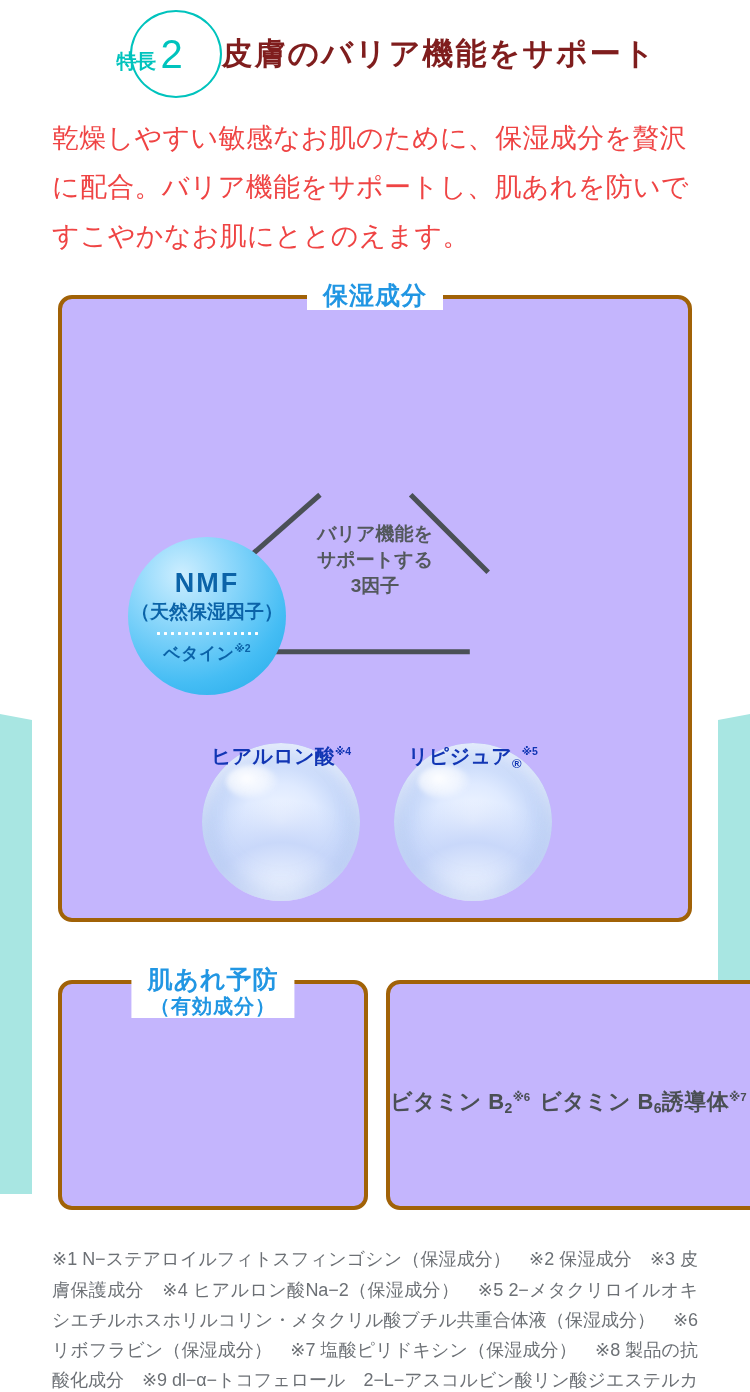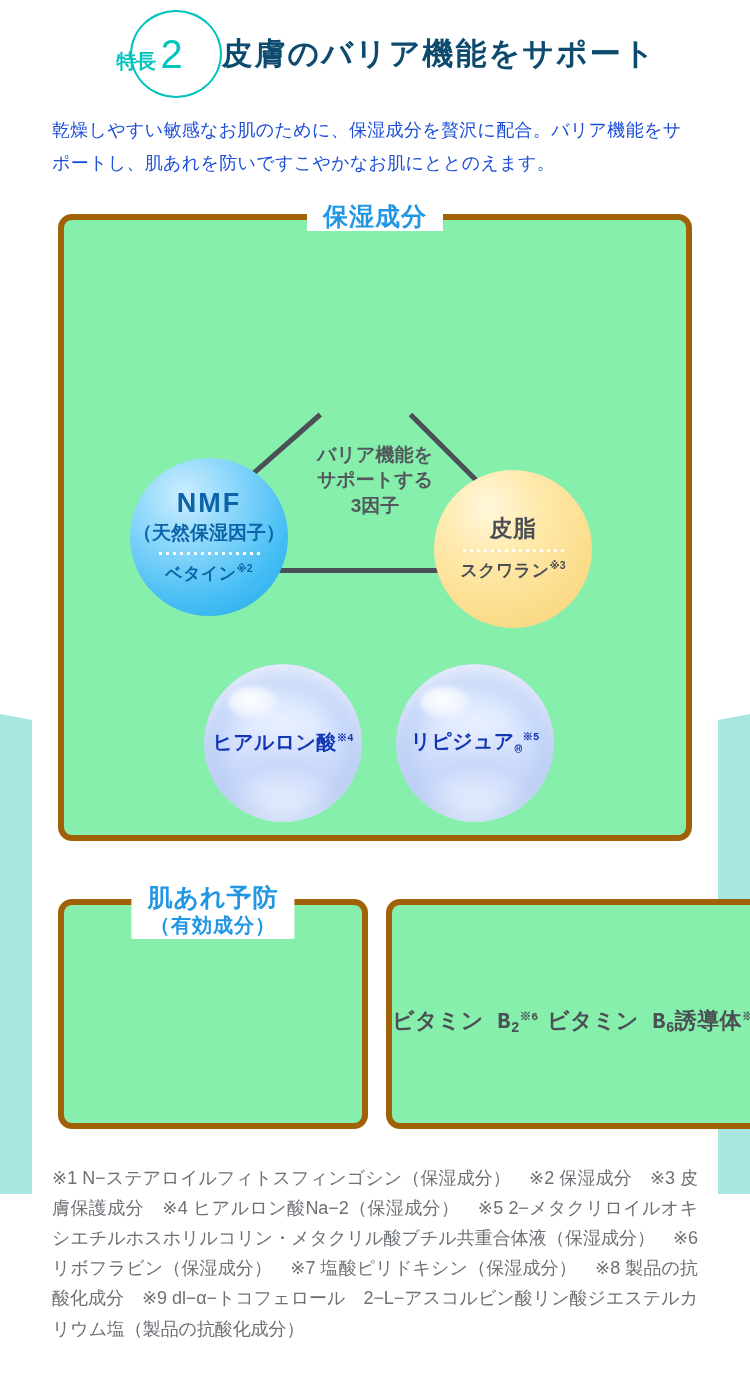--- a/index.html
+++ b/index.html
@@ -82,42 +82,42 @@
     font-weight: 700;
     letter-spacing: -0.5px;
   }
   .badge-number {
     font-size: 40px;
     font-weight: 400;
     line-height: 1;
     font-family: "Liberation Sans", sans-serif;
   }
   .header-title {
-    color: #0c4a6e;
+    color: #7f1d1d;
     font-size: 31px;
     font-weight: 700;
     letter-spacing: 2px;
     white-space: nowrap;
   }
 
   
   .lead {
     margin: 14px 52px 0 52px;
-    font-size: 18px;
+    font-size: 27px;
     line-height: 1.82;
-    color: #1d4ed8;
+    color: #ef4444;
     letter-spacing: 0.3px;
   }
 
   
   .frame {
     position: relative;
-    border: 6px solid #a16207;
+    border: 4px solid #a16207;
     border-radius: 14px;
-    background: #86efac;
+    background: #c4b5fd;
   }
   .frame-title {
     position: absolute;
     top: -19px;
     left: 50%;
     transform: translateX(-50%);
     background: #ffffff;
     padding: 0 16px;
     color: #2196e3;
     font-size: 25px;
@@ -242,28 +242,26 @@
   }
 
   
   .bubble-glossy {
     position: absolute;
     width: 158px;
     height: 158px;
     border-radius: 50%;
     z-index: 3;
     display: flex;
-    align-items: center;
     justify-content: center;
     background:
       radial-gradient(circle at 50% 112%, #ffffff 0%, #eef4ff 16%, #c9d8fa 40%, transparent 62%),
       radial-gradient(circle at 50% 50%, #f4f8ff 0%, #dfeaff 34%, #b6ccf6 72%, #a9c2f3 100%);
     box-shadow: inset 0 -10px 22px rgba(130,160,225,0.35),
                 inset 0 8px 18px rgba(255,255,255,0.85);
-    font-family: Liberation Mono, monospace;
   }
   .bubble-glossy::before {
     content: "";
     position: absolute;
     left: 24px;
     top: 22px;
     width: 52px;
     height: 34px;
     border-radius: 50%;
     background: radial-gradient(ellipse at 40% 40%, rgba(255,255,255,0.98) 0%, rgba(255,255,255,0.6) 45%, rgba(255,255,255,0) 76%);
@@ -291,21 +289,20 @@
     gap: 18px;
     margin: 58px 58px 0 58px;
   }
   .bottom-box {
     flex: 1;
     height: 230px;
     display: flex;
     align-items: center;
     justify-content: center;
     text-align: center;
-    font-family: Liberation Mono, monospace;
   }
   .bottom-box.left-box { flex: 0 0 310px; }
   .bottom-content {
     font-size: 23px;
     font-weight: 700;
     color: #4a4f54;
     line-height: 1.1;
     letter-spacing: 0.5px;
     padding-top: 24px;
   }
@@ -375,27 +372,20 @@
 
       <div class="bubble bubble-blue">
         <div class="bubble-title en blue-text">NMF</div>
         <div class="bubble-sub-paren blue-text">（天然保湿因子）</div>
         <div class="dotted-sep"></div>
         <div class="bubble-ingredient blue-text">
           <span>ベタイン</span><span class="ref">※2</span>
         </div>
       </div>
 
-      <div class="bubble bubble-yellow">
-        <div class="bubble-title yellow-text">皮脂</div>
-        <div class="dotted-sep"></div>
-        <div class="bubble-ingredient yellow-text">
-          <span>スクワラン</span><span class="ref">※3</span>
-        </div>
-      </div>
 
       <div class="center-label">
         <div>バリア機能を</div>
         <div>サポートする</div>
         <div>3因子</div>
       </div>
 
       <div class="bubble-glossy glossy-1">
         <div class="glossy-label">
           <span>ヒアルロン酸</span><span class="ref">※4</span>

